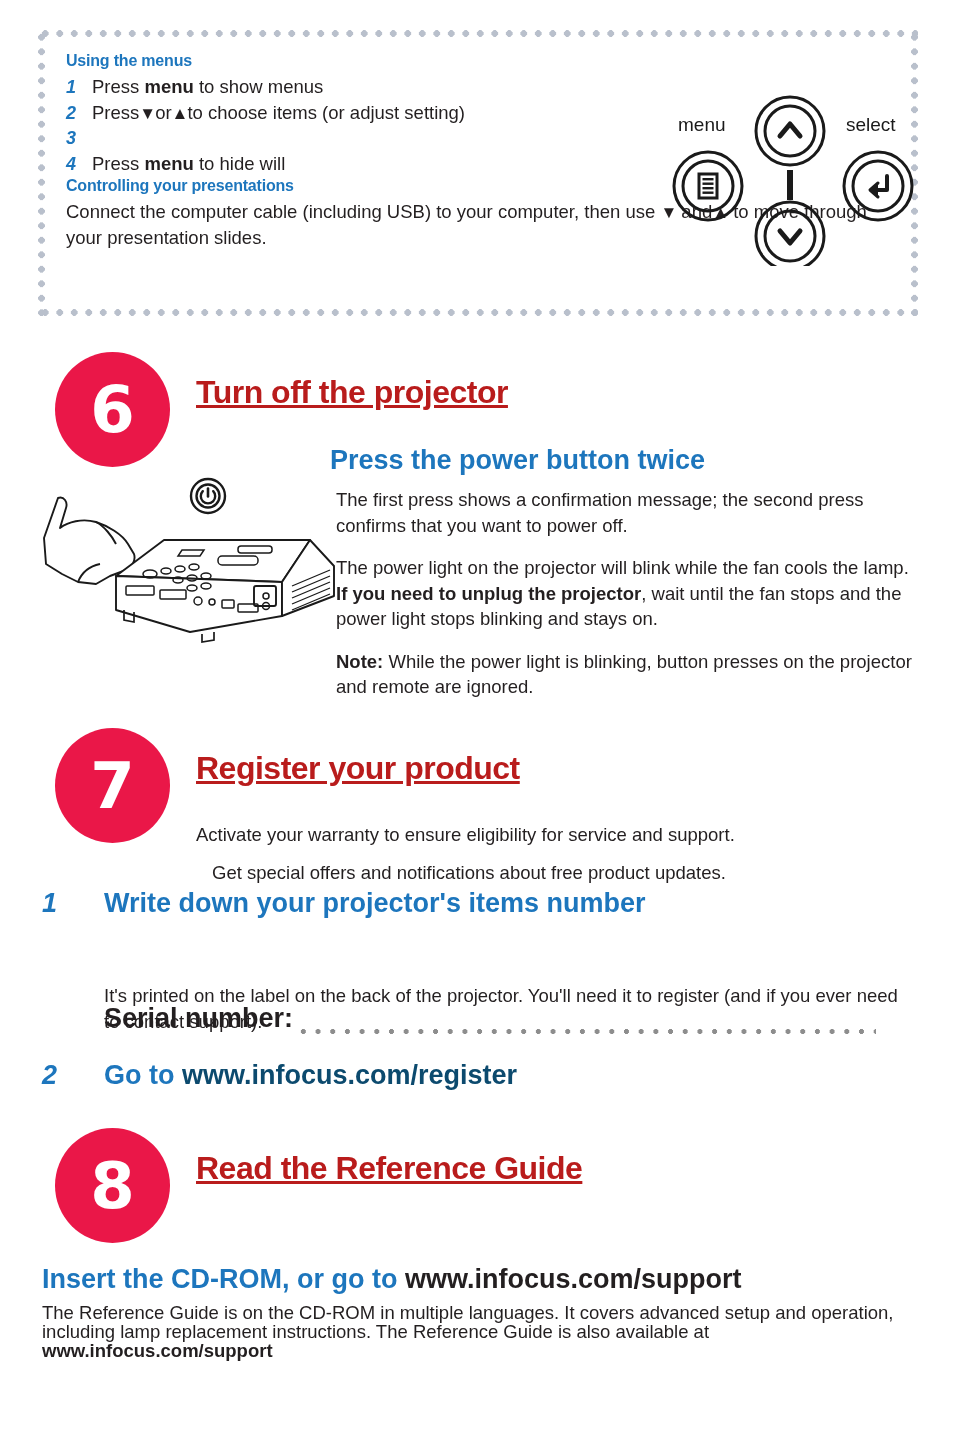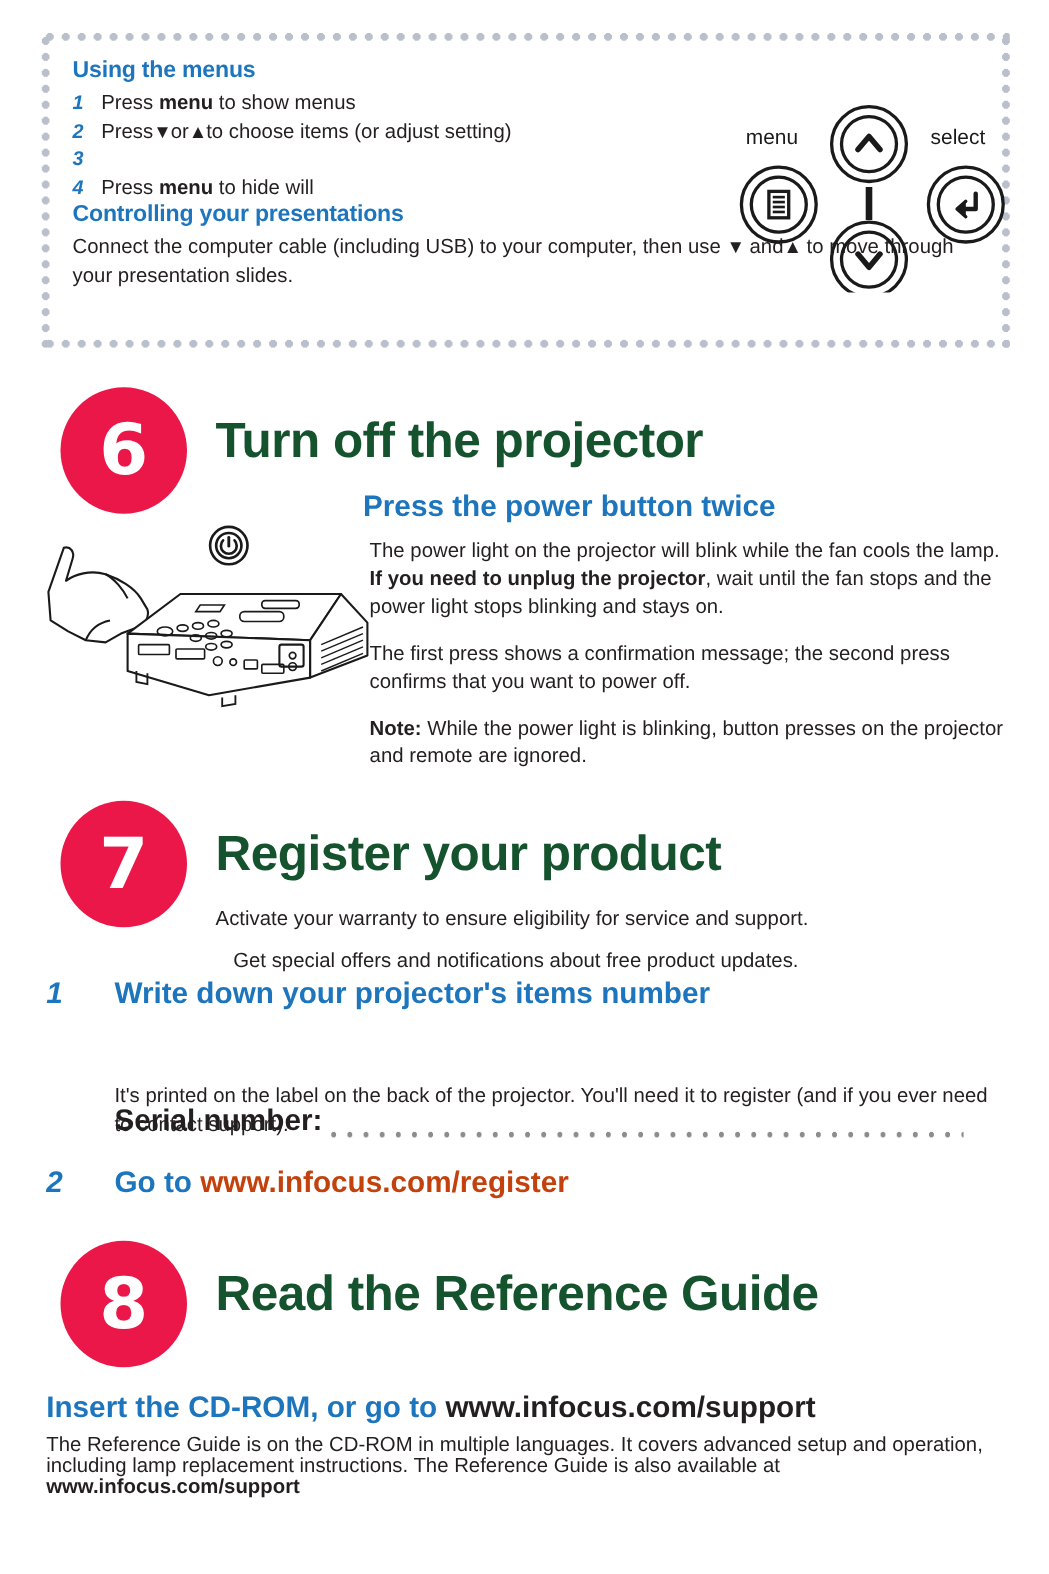--- a/index.html
+++ b/index.html
@@ -38,21 +38,21 @@
     background-repeat: repeat-y;
     background-position: center top;
   }
   .dot-edge.left { left:0; }
   .dot-edge.right { right:0; }
 
   .panel-inner { position:absolute; left:28px; top:22px; right:10px; }
 
   h2.blue-head {
     color:#1d76bd;
-    font-size:21px;
+    font-size:16px;
     font-weight:bold;
     margin:0 0 4px 0;
     letter-spacing:-0.2px;
   }
   .menu-steps { margin:0; padding:0; list-style:none; }
   .menu-steps li {
     font-size:18.5px;
     line-height:25px;
     color:#231f20;
     display:flex;
@@ -95,25 +95,26 @@
     font-size:64px;
     font-weight:bold;
     display:flex;
     align-items:center;
     justify-content:center;
     line-height:1;
     font-family:"DejaVu Sans", sans-serif;
   }
   .red-title {
     position:absolute;
-    color:#14532d;
-    font-weight:bold;
-    font-size:45px;
+    color:#b91c1c;
+    font-weight:bold;
+    font-size:32px;
     letter-spacing:-0.5px;
     white-space:nowrap;
+    text-decoration:underline;
   }
 
   .blue-sub {
     position:absolute;
     color:#1d76bd;
     font-weight:bold;
     font-size:27px;
     white-space:nowrap;
   }
 
@@ -138,21 +139,21 @@
     font-style:italic;
     font-size:27px;
   }
   .substep-head {
     position:absolute;
     color:#1d76bd;
     font-weight:bold;
     font-size:27px;
     white-space:nowrap;
   }
-  .substep-head .black { color:#c2410c; }
+  .substep-head .black { color:#0c4a6e; }
 
   .serial-label {
     position:absolute;
     font-weight:bold;
     font-size:27px;
     color:#231f20;
   }
   .serial-line {
     position:absolute;
     height:5px;
@@ -325,22 +326,22 @@
       </g>
 
       <g fill="none" stroke="#1a1a1a" stroke-width="1.7">
         <path d="M82 140 L82 150 L92 152 L92 142"></path>
         <path d="M160 164 L160 172 L172 170 L172 162"></path>
       </g>
     </svg>
   </div>
 
   <div class="body-block" style="left:336px; top:487px; width:580px;">
+    <p>The first press shows a confirmation message; the second press confirms that you want to power off.</p>
     <p><span>The power light on the projector will blink while the fan cools the lamp. </span><b>If you need to unplug the projector</b><span>, wait until the fan stops and the power light stops blinking and stays on.</span></p>
-    <p>The first press shows a confirmation message; the second press confirms that you want to power off.</p>
     <p><b>Note:</b><span> While the power light is blinking, button presses on the projector and remote are ignored.</span></p>
   </div>
 
   <div class="step-circle" style="left:55px; top:728px;">
     <span>7</span>
   </div>
   <div class="red-title" style="left:196px; top:750px;">Register your product</div>
 
   <div class="body-block" style="left:196px; top:822px; width:700px;">
     <p style="margin-bottom:12px;">Activate your warranty to ensure eligibility for service and support.</p>

